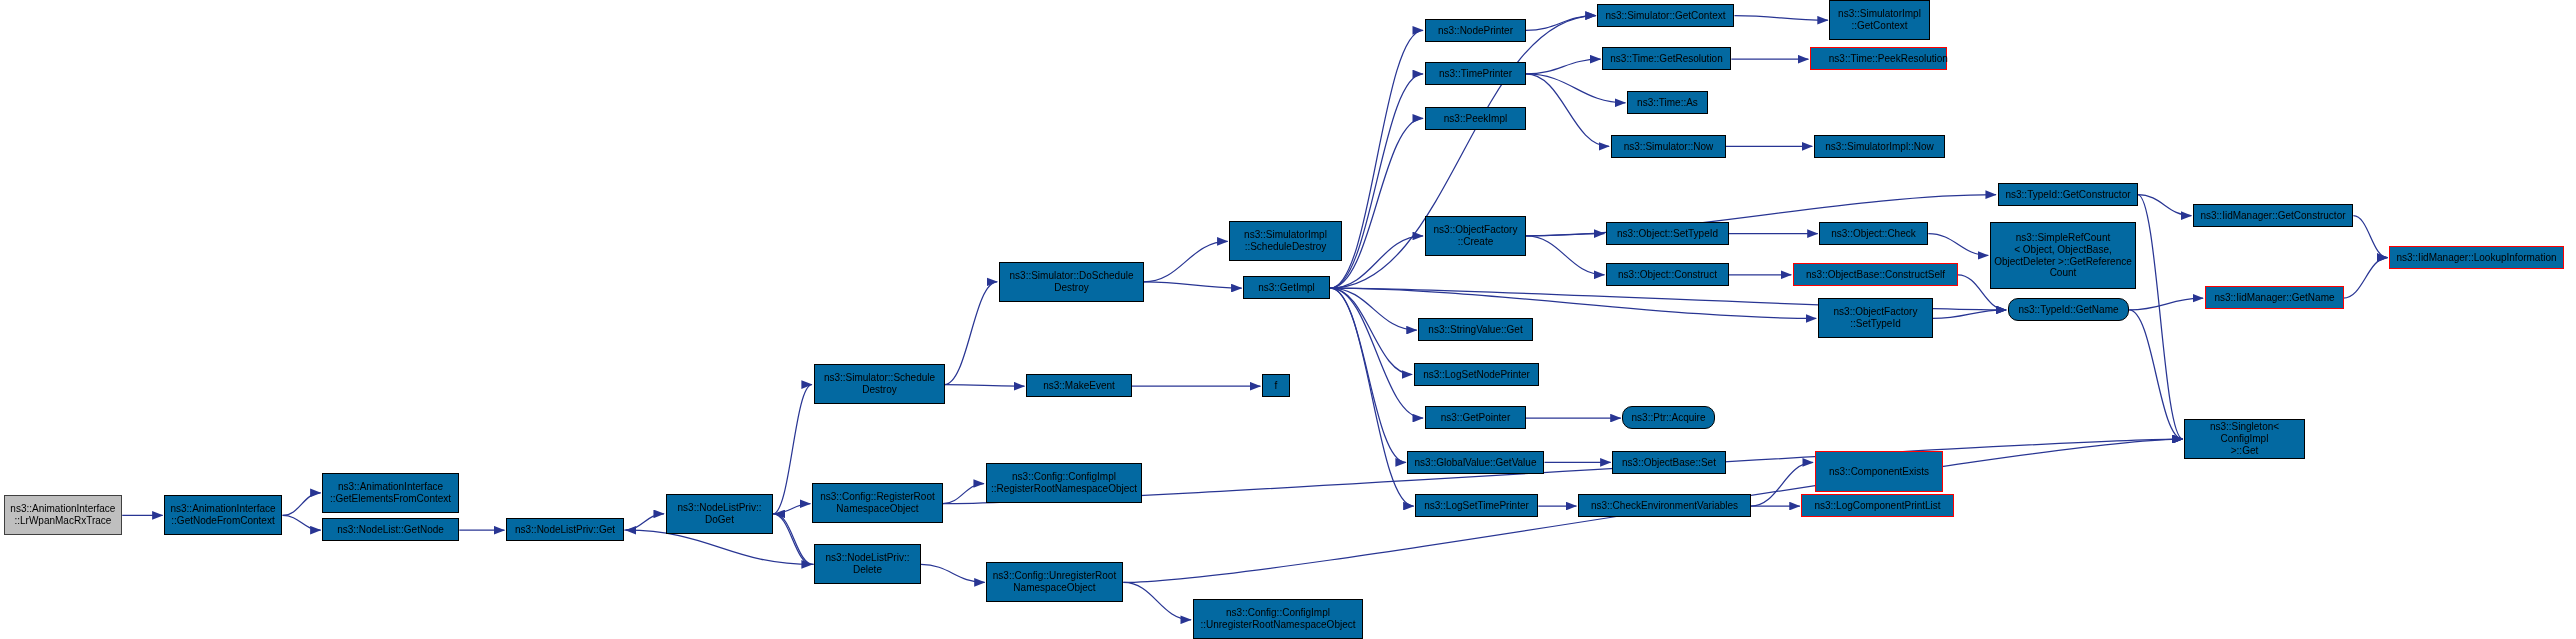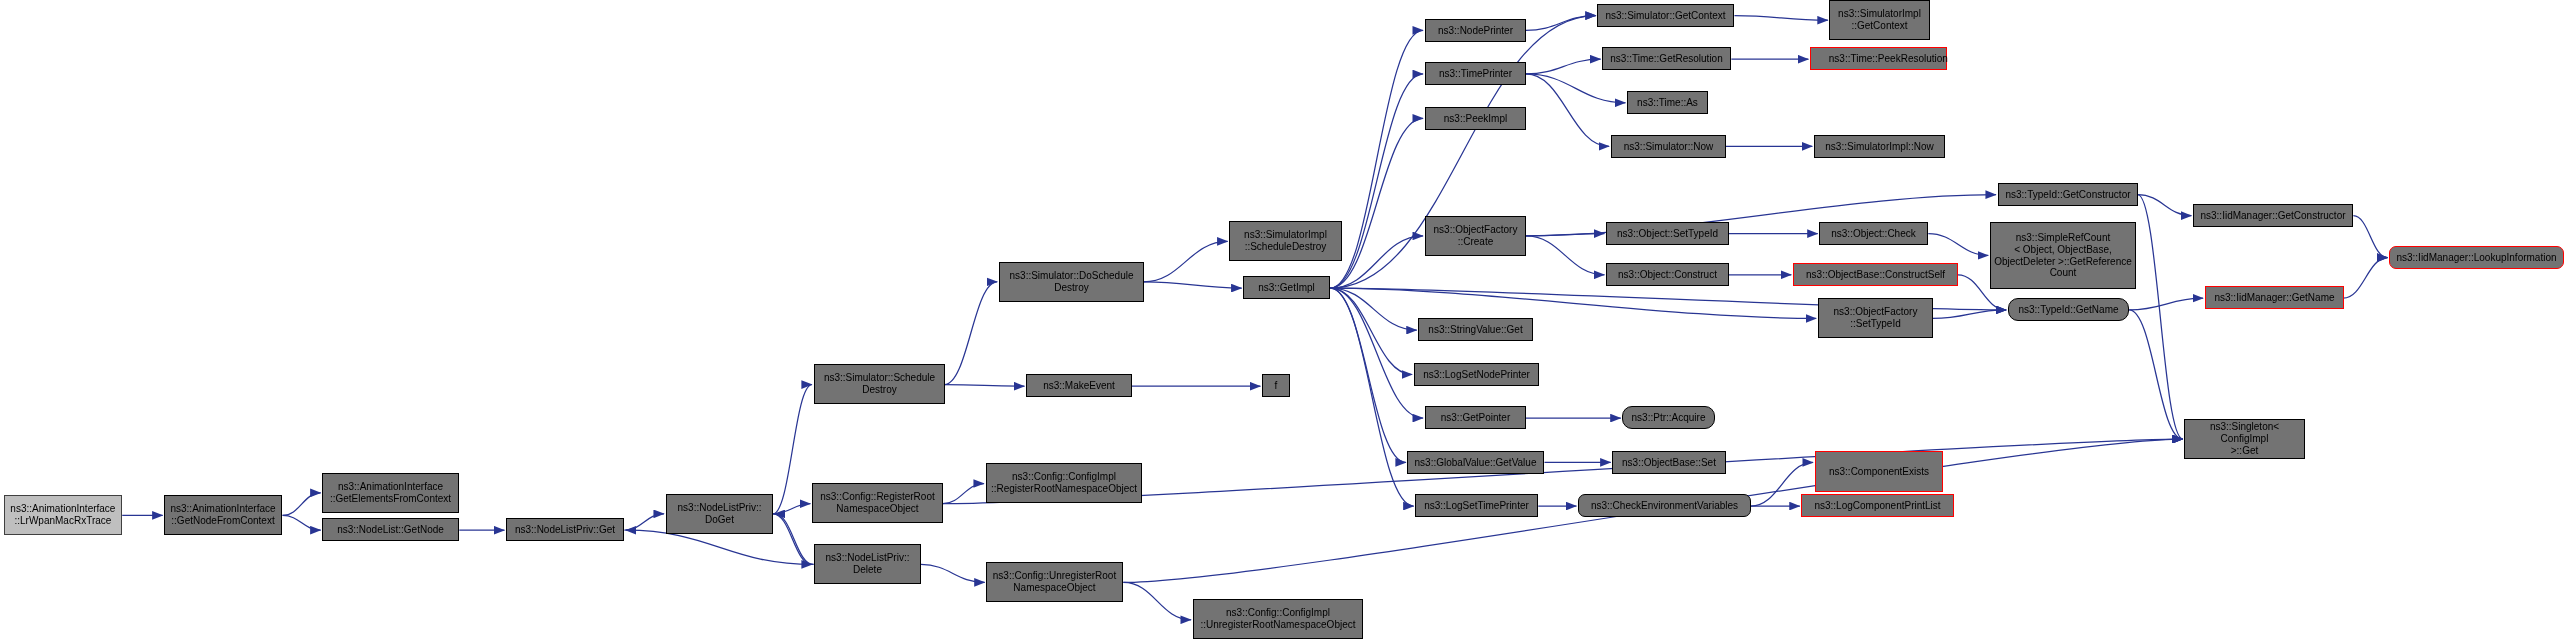--- a/index.html
+++ b/index.html
@@ -1,19 +1,19 @@
 <!DOCTYPE html>
 <html style="font-size:12.5px"><head>
 <meta charset="utf-8">
 <style>
   html,body{margin:0;padding:0;background:#ffffff;}
   #canvas{position:relative;width:2576px;height:640px;background:#ffffff;
           font-family:"Liberation Sans","DejaVu Sans",sans-serif;overflow:hidden;}
   svg.edges{position:absolute;left:0;top:0;width:2576px;height:640px;pointer-events:none;}
-  .node{position:absolute;box-sizing:border-box;border:0.8px solid #000000;background:#737373;
+  .node{position:absolute;box-sizing:border-box;border:0.8px solid #000000;background:#0369a1;
         display:flex;align-items:center;justify-content:center;text-align:center;
         font-size:10px;line-height:11.7px;color:#000000;letter-spacing:0px;
         padding:0.8px 2.3px;white-space:pre-line;z-index:3;}
   .node.start{background:#bfbfbf;border:0.8px solid #404040;}
   .node.hot{border:0.8px solid #ff0000;}
 </style>
 </head>
 <body>
 
 <div id="canvas">
@@ -125,37 +125,37 @@
       <div class="node" style="left: 1407px; top: 451px; width: 137px; height: 23.4px;">ns3::GlobalValue::GetValue</div>
       <div class="node" style="left: 1415px; top: 494px; width: 123px; height: 23.4px;">ns3::LogSetTimePrinter</div>
       <div class="node" style="left: 1597px; top: 3.9px; width: 137px; height: 23.4px;">ns3::Simulator::GetContext</div>
       <div class="node" style="left: 1602px; top: 47px; width: 129px; height: 23.4px;">ns3::Time::GetResolution</div>
       <div class="node" style="left: 1627px; top: 91px; width: 81px; height: 23.4px;">ns3::Time::As</div>
       <div class="node" style="left: 1611px; top: 135px; width: 115px; height: 23.4px;">ns3::Simulator::Now</div>
       <div class="node" style="left: 1606px; top: 222px; width: 123px; height: 23.4px;">ns3::Object::SetTypeId</div>
       <div class="node" style="left: 1606px; top: 263px; width: 123px; height: 23.4px;">ns3::Object::Construct</div>
       <div class="node" style="left: 1622px; top: 406px; width: 93px; height: 23.4px; border-radius: 10px;">ns3::Ptr::Acquire</div>
       <div class="node" style="left: 1612px; top: 451px; width: 114px; height: 23.4px;">ns3::ObjectBase::Set</div>
-      <div class="node" style="left: 1578px; top: 494px; width: 173px; height: 23.4px; border-radius: 7px;">ns3::CheckEnvironmentVariables</div>
+      <div class="node" style="left: 1578px; top: 494px; width: 173px; height: 23.4px;">ns3::CheckEnvironmentVariables</div>
       <div class="node" style="left: 1829px; top: 0px; width: 101px; height: 40px;">ns3::SimulatorImpl
 ::GetContext</div>
       <div class="node hot" style="left: 1810px; top: 47px; width: 137px; height: 23.4px; padding-left: 22px;">ns3::Time::PeekResolution</div>
       <div class="node" style="left: 1814px; top: 135px; width: 131px; height: 23.4px;">ns3::SimulatorImpl::Now</div>
       <div class="node" style="left: 1819px; top: 222px; width: 109px; height: 23.4px;">ns3::Object::Check</div>
       <div class="node hot" style="left: 1793px; top: 263px; width: 165px; height: 23.4px;">ns3::ObjectBase::ConstructSelf</div>
       <div class="node" style="left: 1818px; top: 298px; width: 115px; height: 40px;">ns3::ObjectFactory
 ::SetTypeId</div>
       <div class="node hot" style="left: 1815px; top: 451px; width: 128px; height: 41px;">ns3::ComponentExists</div>
       <div class="node hot" style="left: 1801px; top: 494px; width: 153px; height: 23.4px;">ns3::LogComponentPrintList</div>
       <div class="node" style="left: 1998px; top: 183px; width: 140px; height: 23.4px;">ns3::TypeId::GetConstructor</div>
       <div class="node" style="left: 1990px; top: 222px; width: 146px; height: 67px;">ns3::SimpleRefCount
 &lt; Object, ObjectBase,
  ObjectDeleter &gt;::GetReference
 Count</div>
       <div class="node" style="left: 2008px; top: 298px; width: 121px; height: 23.4px; border-radius: 10px;">ns3::TypeId::GetName</div>
       <div class="node" style="left: 2193px; top: 204px; width: 160px; height: 23.4px;">ns3::IidManager::GetConstructor</div>
       <div class="node hot" style="left: 2205px; top: 286px; width: 139px; height: 23.4px;">ns3::IidManager::GetName</div>
       <div class="node" style="left: 2184px; top: 419px; width: 121px; height: 40px;">ns3::Singleton&lt; ConfigImpl
 &gt;::Get</div>
-      <div class="node hot" style="left: 2389px; top: 246px; width: 175px; height: 23.4px; border-radius: 7px;">ns3::IidManager::LookupInformation</div>
+      <div class="node hot" style="left: 2389px; top: 246px; width: 175px; height: 23.4px;">ns3::IidManager::LookupInformation</div>
     </div>
 </div>
 
 
 </body></html>

